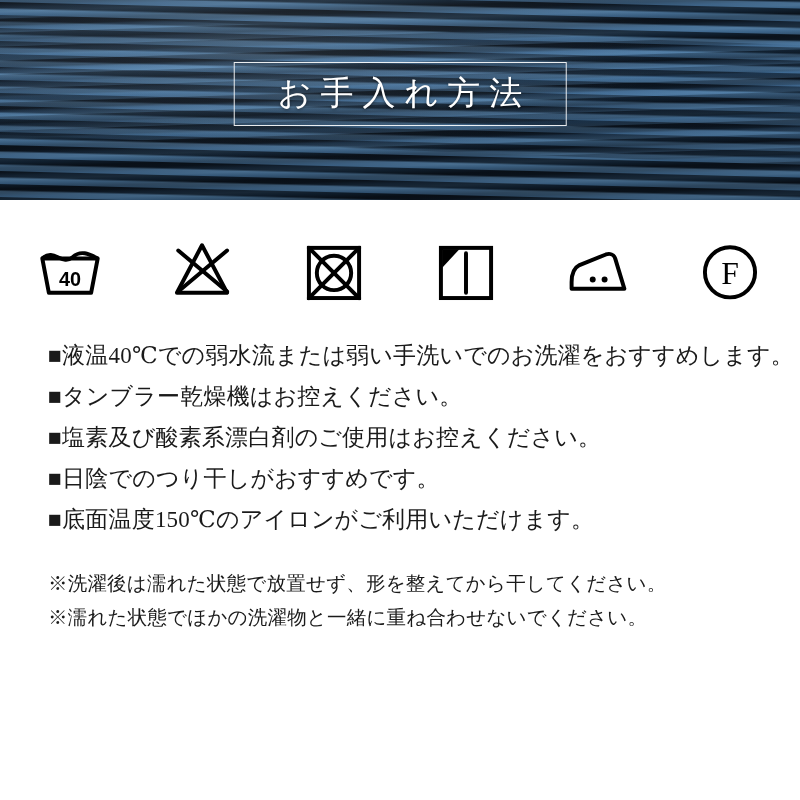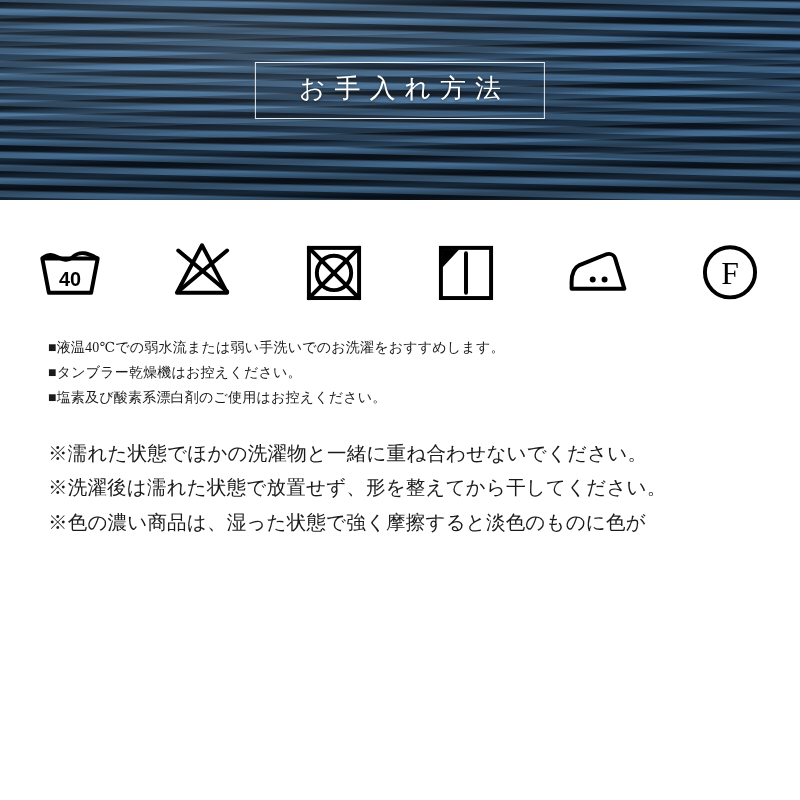--- a/index.html
+++ b/index.html
@@ -79,21 +79,21 @@
     position: absolute;
     left: 50%;
     top: 62px;
     transform: translateX(-50%);
     border: 1px solid rgba(255,255,255,0.9);
     padding: 12px 34px 14px 34px;
     box-sizing: border-box;
   }
   .hero-title {
     color: #ffffff;
-    font-size: 26px;
+    font-size: 33px;
     letter-spacing: 9px;
     line-height: 1.1;
     text-indent: 9px;
     white-space: nowrap;
     text-shadow: 0 1px 3px rgba(0,0,0,0.45);
   }
 
   
   .symbols {
     width: 800px;
@@ -114,21 +114,21 @@
   
   .content {
     padding: 6px 0 0 0;
   }
   .list {
     margin: 0;
     padding: 0 0 0 48px;
     list-style: none;
   }
   .list li {
-    font-size: 14px;
+    font-size: 23px;
     line-height: 1.78;
     letter-spacing: 0.2px;
     white-space: nowrap;
   }
   .notes {
     margin: 26px 0 0 0;
     padding: 0 0 0 48px;
     list-style: none;
   }
   .notes li {
@@ -192,20 +192,21 @@
     <text x="50" y="72" text-anchor="middle" font-family="'Liberation Serif', serif" font-size="48" fill="#000">F</text>
   </svg>
 
 </div>
 
 <div class="content">
   <ul class="list">
     <li>■液温40℃での弱水流または弱い手洗いでのお洗濯をおすすめします。</li>
     <li>■タンブラー乾燥機はお控えください。</li>
     <li>■塩素及び酸素系漂白剤のご使用はお控えください。</li>
+    <li>■日陰でのつり干しがおすすめです。</li>
+    <li>■底面温度150℃のアイロンがご利用いただけます。</li>
   </ul>
 
   <ul class="notes">
+    <li>※洗濯後は濡れた状態で放置せず、形を整えてから干してください。</li>
     <li>※濡れた状態でほかの洗濯物と一緒に重ね合わせないでください。</li>
-    <li>※洗濯後は濡れた状態で放置せず、形を整えてから干してください。</li>
-    <li>※色の濃い商品は、湿った状態で強く摩擦すると淡色のものに色が</li>
   </ul>
 </div>
 
 </body></html>

